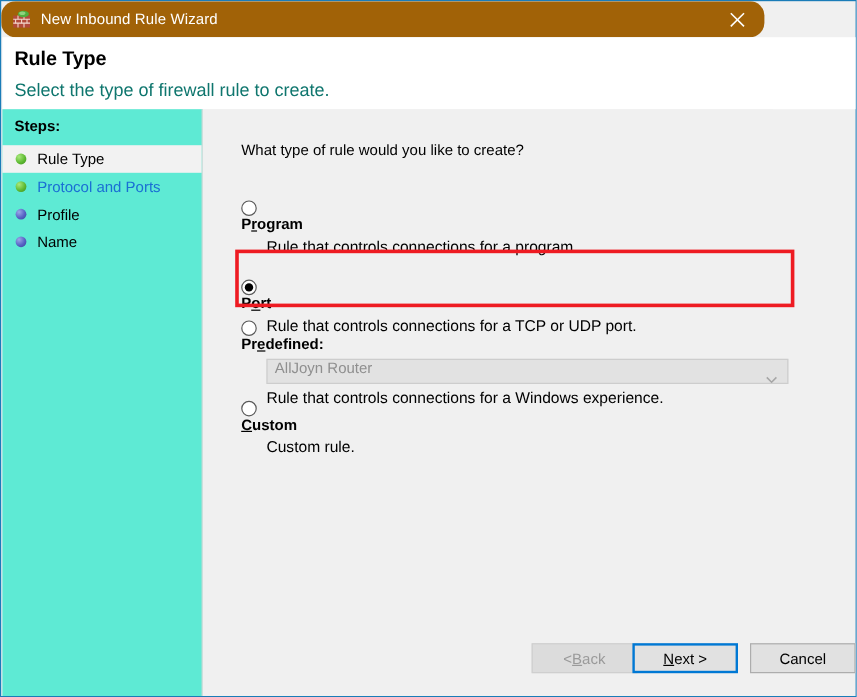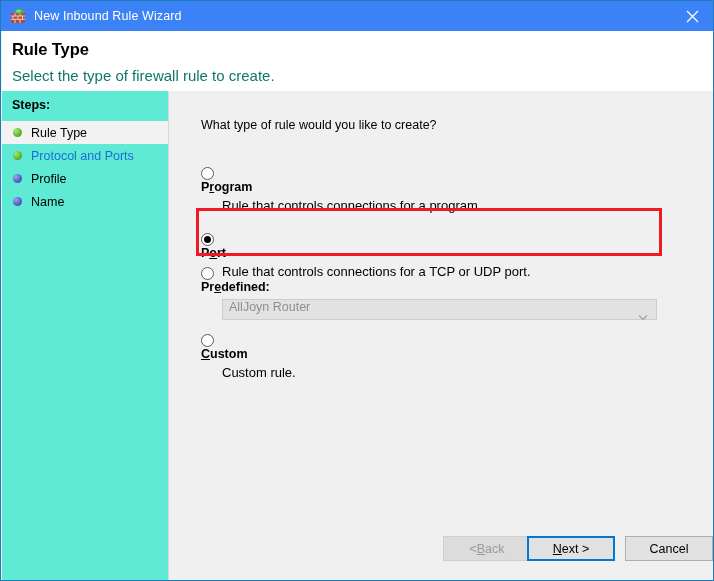--- a/index.html
+++ b/index.html
@@ -19,25 +19,26 @@
     box-sizing: border-box;
     border: 1px solid #1a7cb8;
     background: #f0f0f0;
     overflow: hidden;
   }
 
   
   .titlebar {
     position: absolute;
     left: 0; top: 0;
-    width: 714px;
+    width: 636px;
     height: 30px;
-    background: #3b82f6;
+    background: #a16207;
     display: flex;
     align-items: center;
+    border-radius: 12px;
   }
   .title-icon {
     position: relative;
     width: 16px;
     height: 16px;
     margin-left: 9px;
     margin-right: 8px;
     flex: 0 0 auto;
   }
   .title-text {
@@ -362,20 +363,21 @@
         <span class="opt-title"><span>Pr</span><u>e</u><span>defined:</span></span>
       </div>
       <div class="combo">
         <span class="combo-value">AllJoyn Router</span>
         <span class="combo-arrow">
           <svg width="10" height="7" viewBox="0 0 10 7">
             <polyline points="1,1.5 5,5.5 9,1.5" fill="none" stroke="#a6a6a6" stroke-width="1.3"></polyline>
           </svg>
         </span>
       </div>
+      <div class="opt-desc">Rule that controls connections for a Windows experience.</div>
     </div>
 
     <div class="option" style="top:242px">
       <div class="opt-row">
         <span class="radio"></span>
         <span class="opt-title"><span></span><u>C</u><span>ustom</span></span>
       </div>
       <div class="opt-desc">Custom rule.</div>
     </div>
 

